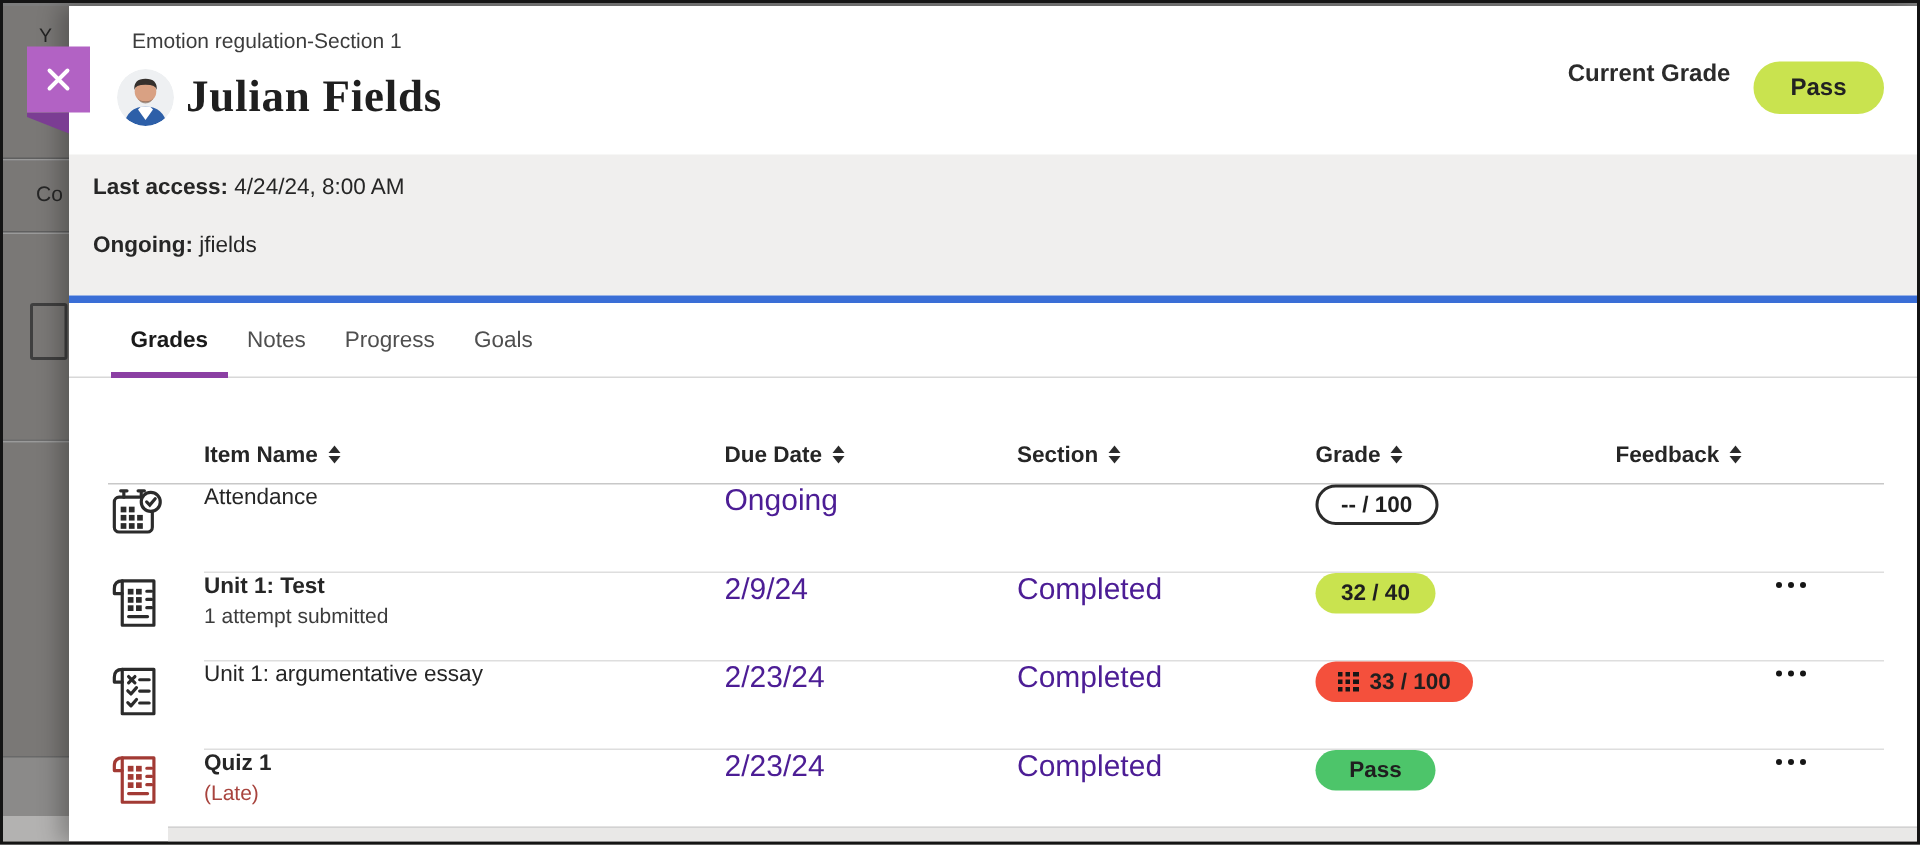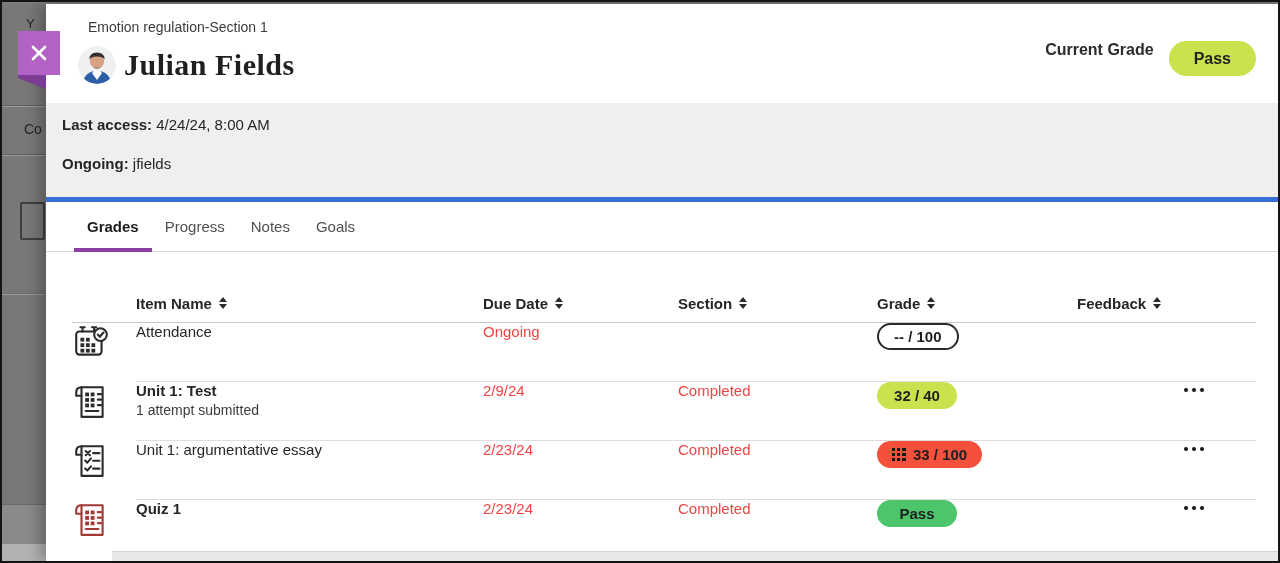--- a/index.html
+++ b/index.html
@@ -85,21 +85,21 @@
   .sort .dn { border-top: 5px solid #2b2b2b; }
 
   .trow { position: relative; display: flex; align-items: flex-start; height: 59px; cursor: pointer; }
   .trow::after { content: ""; position: absolute; left: 64px; right: 0; bottom: 0; height: 1px; background: #dedede; }
   .trow:last-child::after { display: none; }
   .cell-icon { width: 64px; flex: none; display: flex; align-items: center; }
   .iname { font-size: 15px; color: #262626; }
   .iname.bold { font-weight: 700; }
   .isub { font-size: 14px; color: #3c3c3c; margin-top: 3px; }
   .isub.late { color: #a8443e; }
-  .cell-text { font-size: 15px; color: #ef4444; }
+  .cell-text { font-size: 20px; color: #4c1d95; }
 
   .pill {
     display: inline-flex; align-items: center; justify-content: center; gap: 7px;
     height: 27px; min-width: 80px; padding: 0 15px; border-radius: 17px;
     font-size: 15px; font-weight: 700; color: #1f1f1f;
   }
   .pill.outline { background: #fff; border: 2px solid #2b2b2b; font-weight: 600; }
   .pill.lime { background: #c9e34f; }
   .pill.red { background: #f4503c; }
   .pill.green { background: #4dc56a; }
@@ -158,22 +158,22 @@
     <div class="info">
       <p><b>Last access:</b> <span>4/24/24, 8:00 AM</span></p>
       <p><b>Ongoing:</b> <span>jfields</span></p>
     </div>
 
     <div class="blue-bar"></div>
 
     <nav class="tabbar">
       <div class="tabs">
         <button class="tab active">Grades</button>
+        <button class="tab">Notes</button>
         <button class="tab">Progress</button>
-        <button class="tab">Notes</button>
         <button class="tab">Goals</button>
       </div>
     </nav>
 
     <div class="gtable">
 
       <div class="thead">
         <div class="c0"></div>
         <div class="c1">
             <span class="th">
@@ -338,20 +338,21 @@
               <rect x="12.5" y="15.2" width="3.6" height="3.6"></rect>
                 <rect x="17.7" y="15.2" width="3.6" height="3.6"></rect>
               <rect x="12.5" y="20.4" width="3.6" height="3.6"></rect>
                 <rect x="17.7" y="20.4" width="3.6" height="3.6"></rect>
             </g>
             <path d="M24.5 11.5 h3 M24.5 16.7 h3 M24.5 21.9 h3 M13 27.5 h12"></path>
           </svg>
         </div>
         <div class="c1">
           <div class="iname bold">Quiz 1</div>
+          <div class="isub late">(Late)</div>
         </div>
         <div class="c2 cell-text">2/23/24</div>
         <div class="c3 cell-text">Completed</div>
         <div class="c4"><span class="pill green">Pass</span></div>
         <div class="c5">
             <button class="dots">
               <i></i>
               <i></i>
               <i></i>
             </button>

